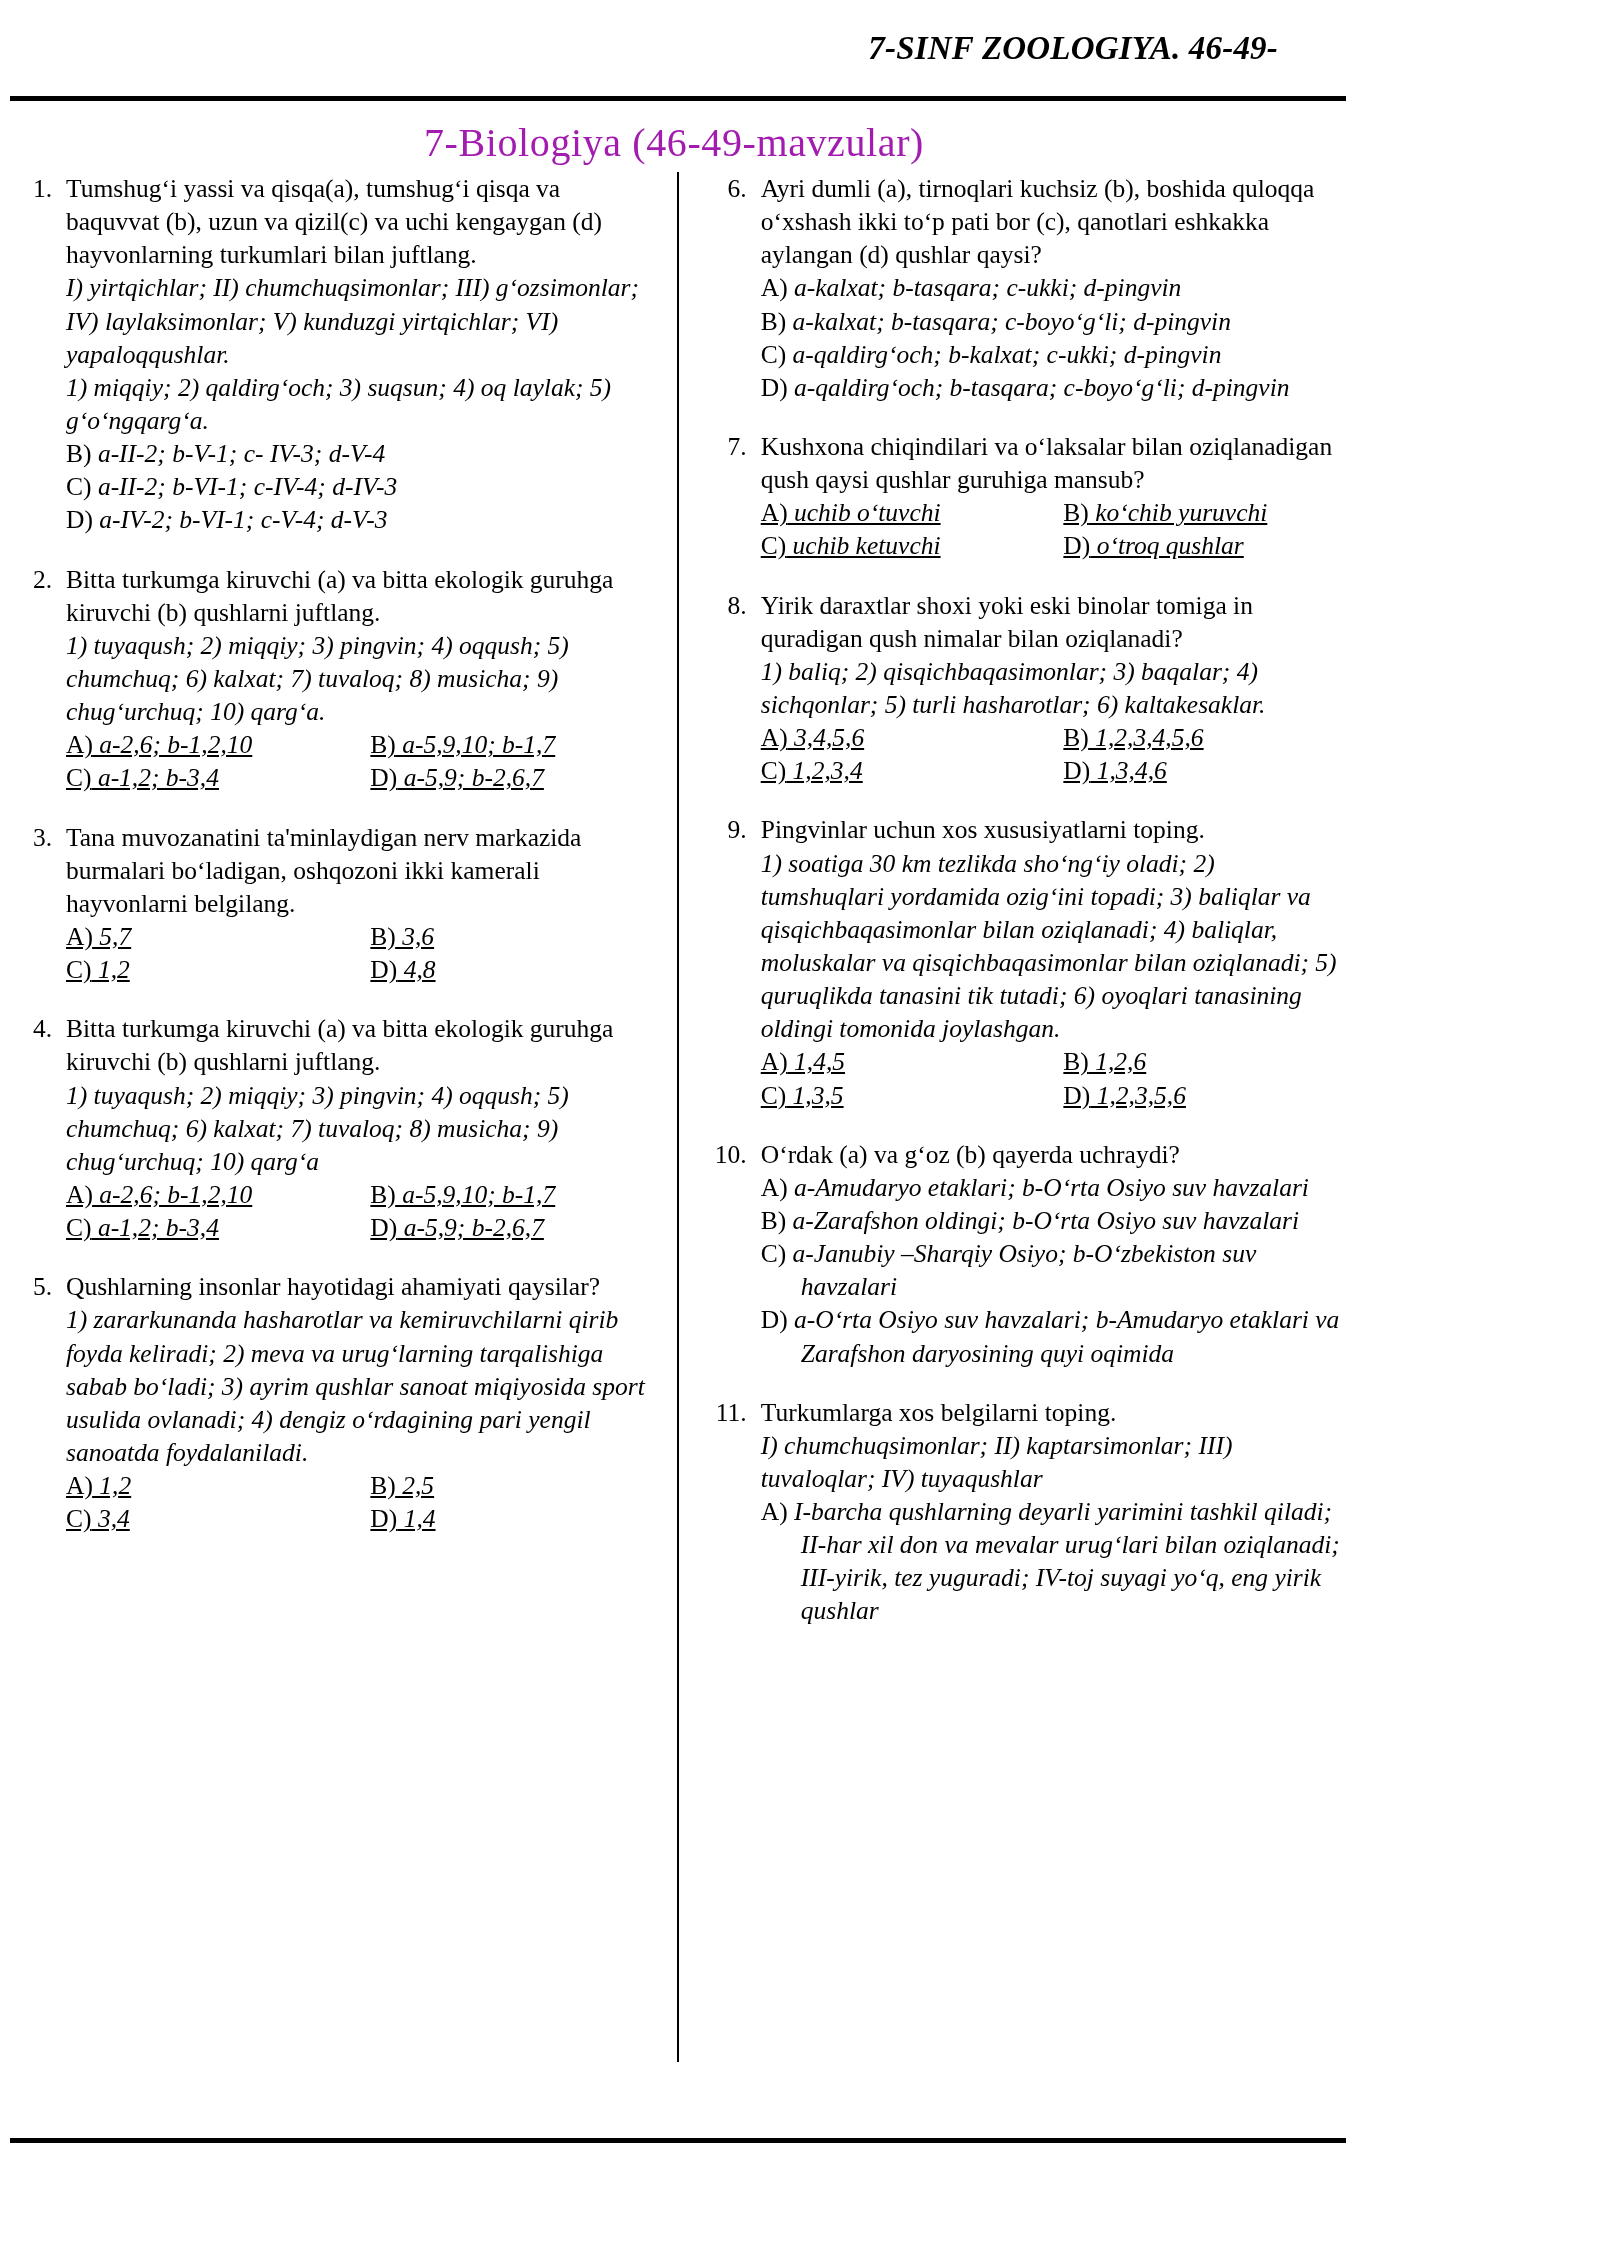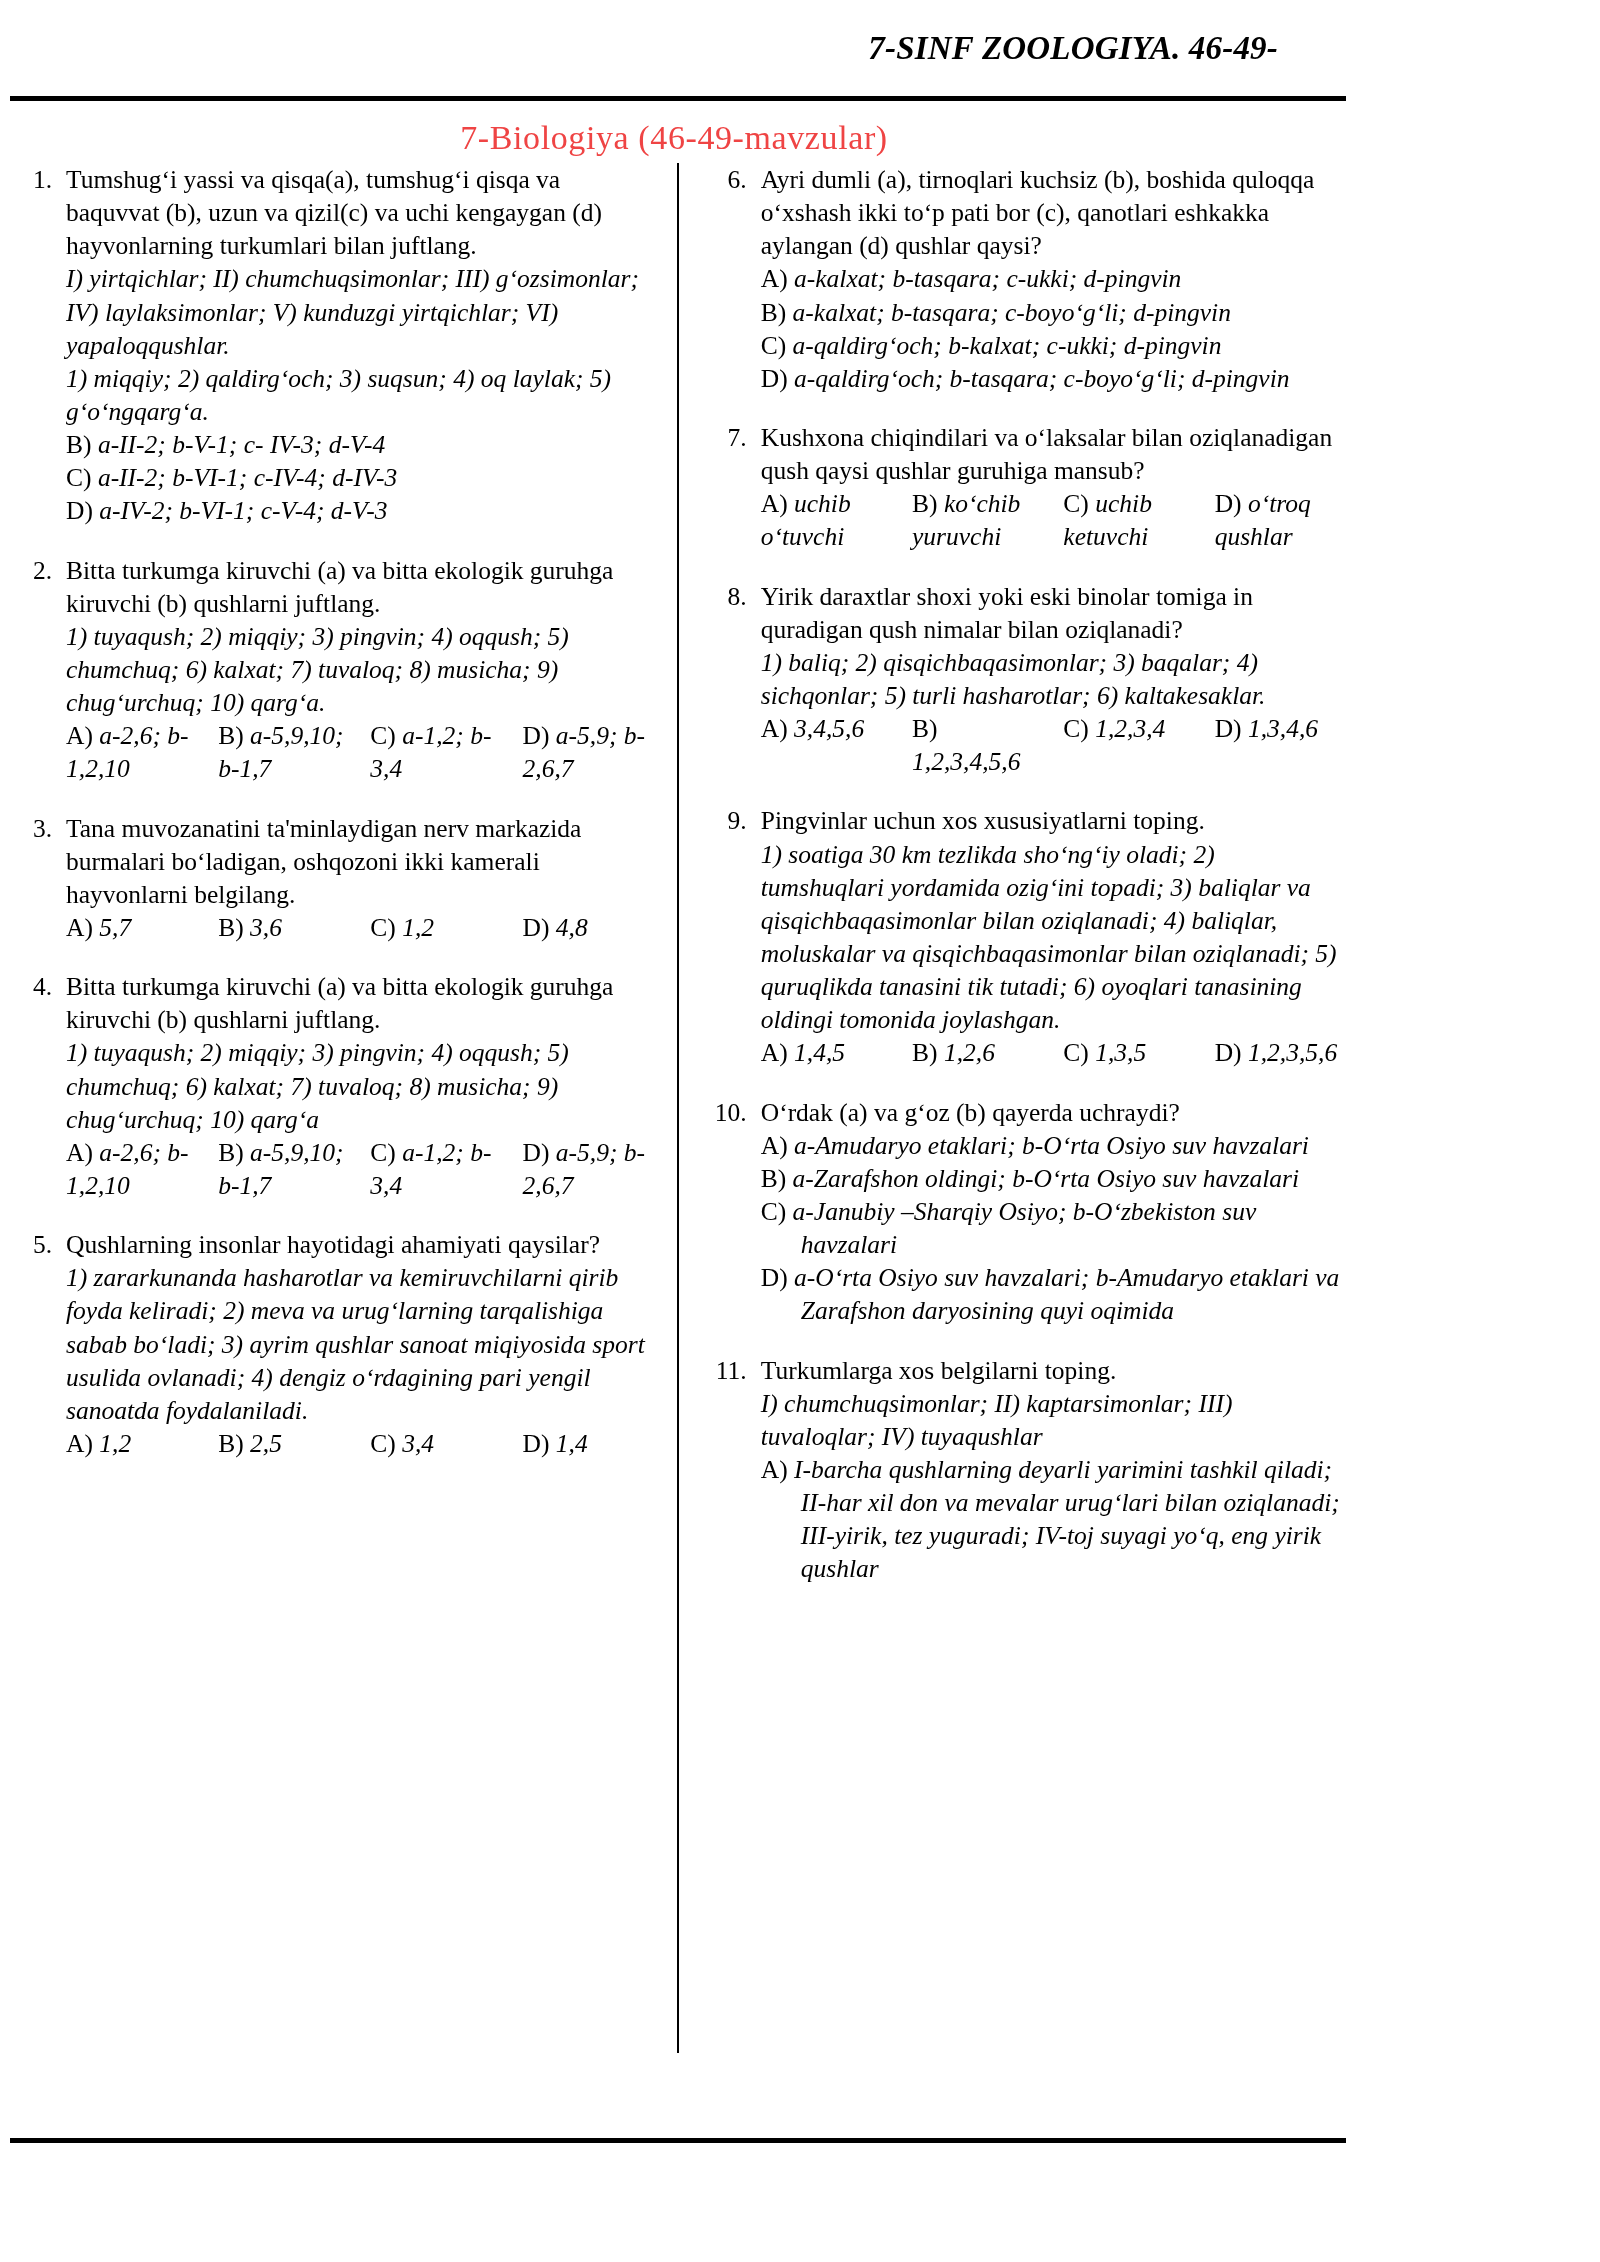--- a/index.html
+++ b/index.html
@@ -43,22 +43,22 @@
     position: absolute;
     left: 10px;
     right: 10px;
     bottom: 119px;
     border-top: 5px solid #000;
   }
 
   
   .doc-title {
     text-align: center;
-    color: #ef4444;
-    font-size: 34px;
+    color: #a21caf;
+    font-size: 40px;
     font-weight: normal;
     letter-spacing: 0.6px;
     padding: 18px 8px 6px 0;
     font-family: "Liberation Serif", "DejaVu Serif", serif;
   }
 
   
   .columns {
     display: flex;
     padding: 0 14px 0 14px;
@@ -100,22 +100,23 @@
   }
   .stem { display: block; }
   .sub  { display: block; font-style: italic; }
 
   
   .opts-stack .opt {
     display: block;
   }
   .opts-grid {
     display: grid;
-    grid-template-columns: 1fr 1fr 1fr 1fr;
+    grid-template-columns: 1fr 1fr;
     column-gap: 24px;
+    text-decoration: underline;
   }
   .opt-it {
     font-style: italic;
   }
   .lbl { font-style: normal; }
   .hang {
     padding-left: 40px;
     text-indent: -40px;
   }
 </style>

